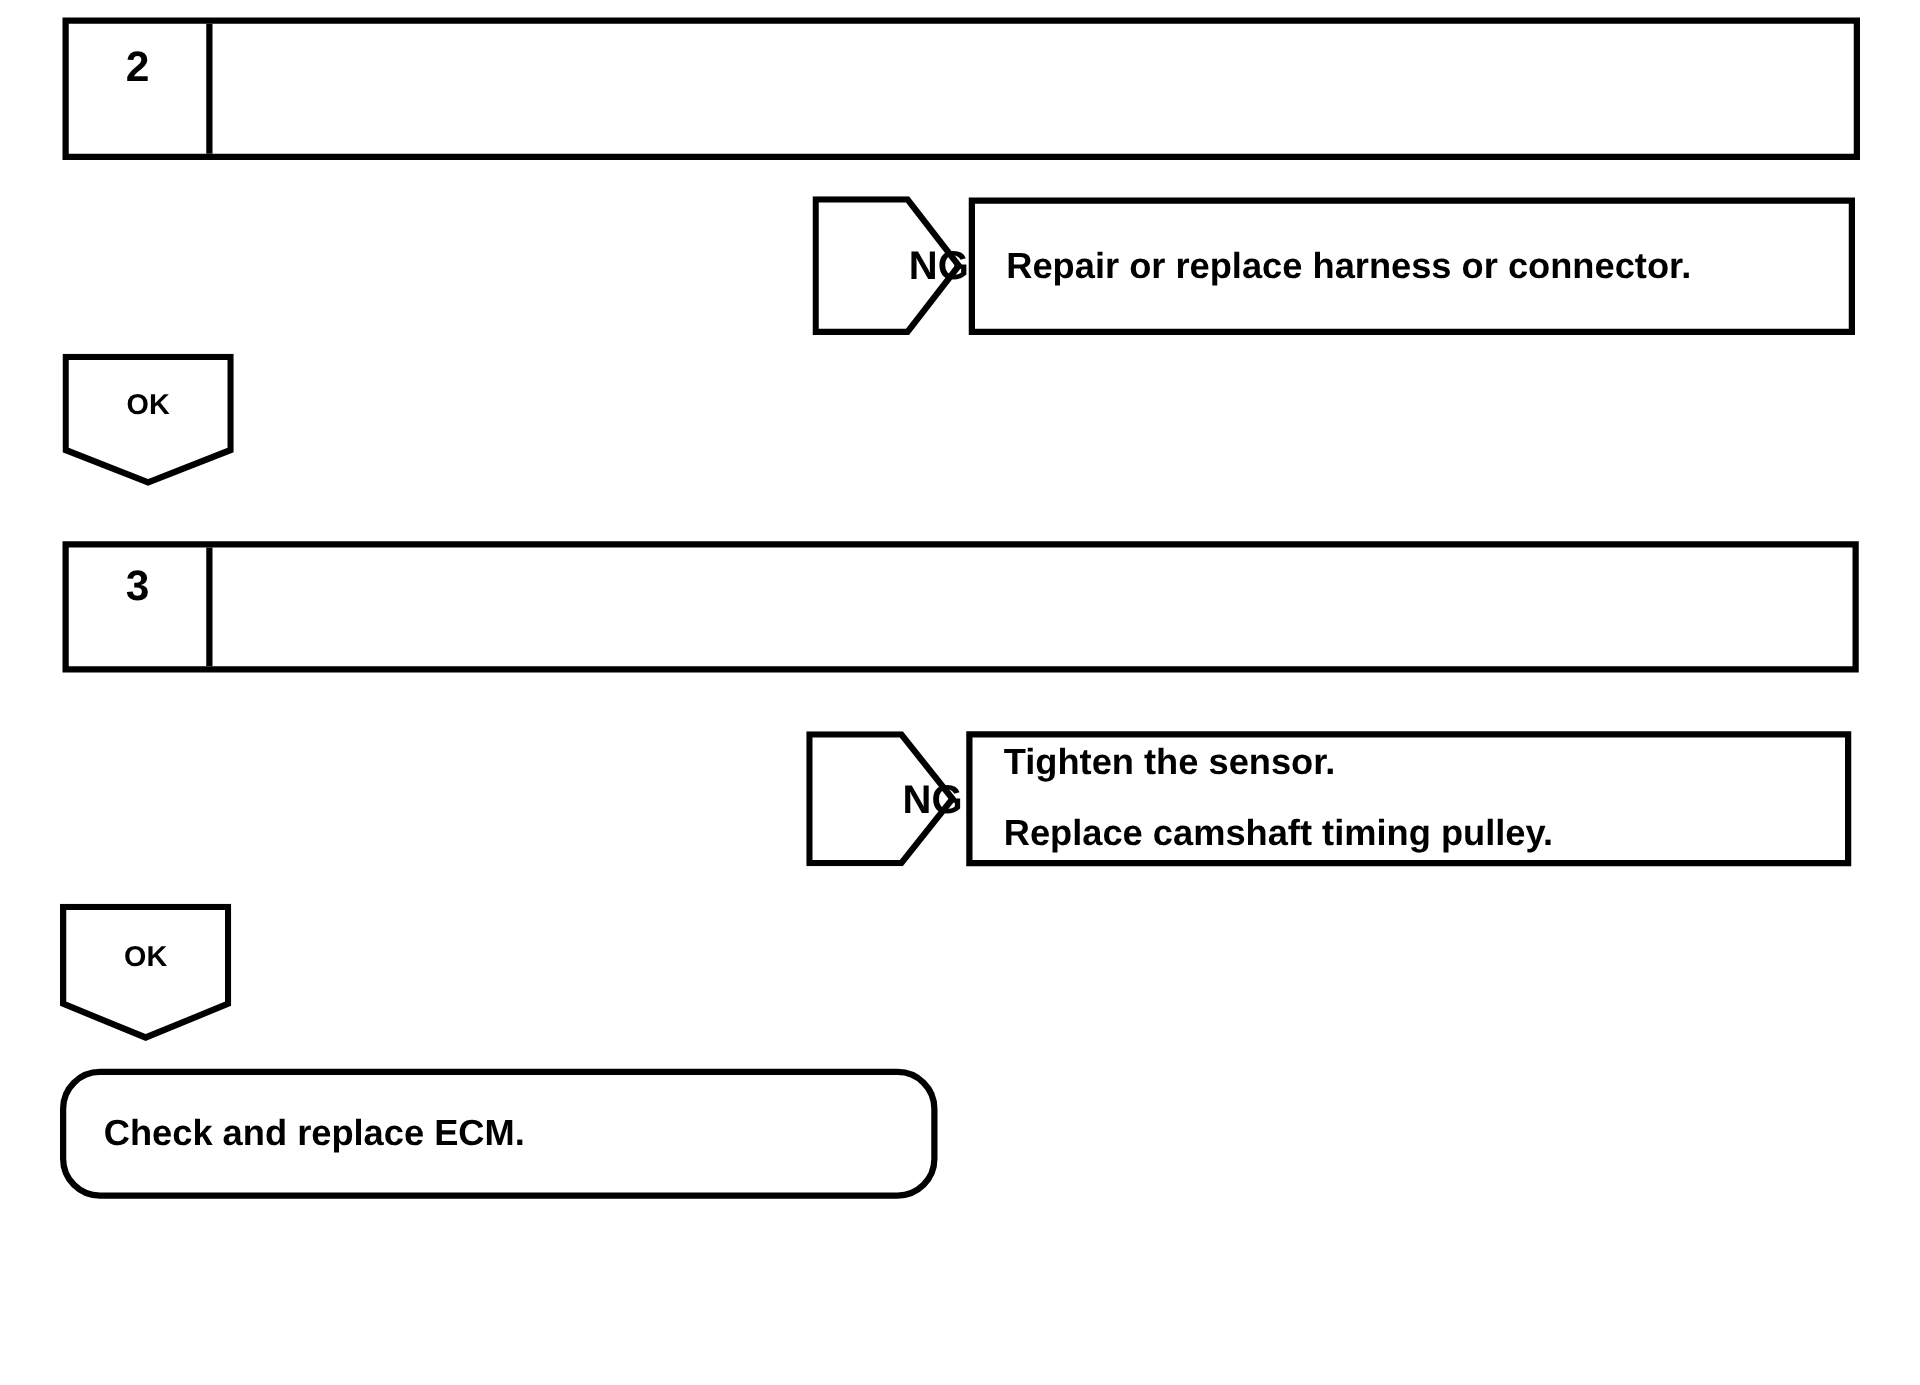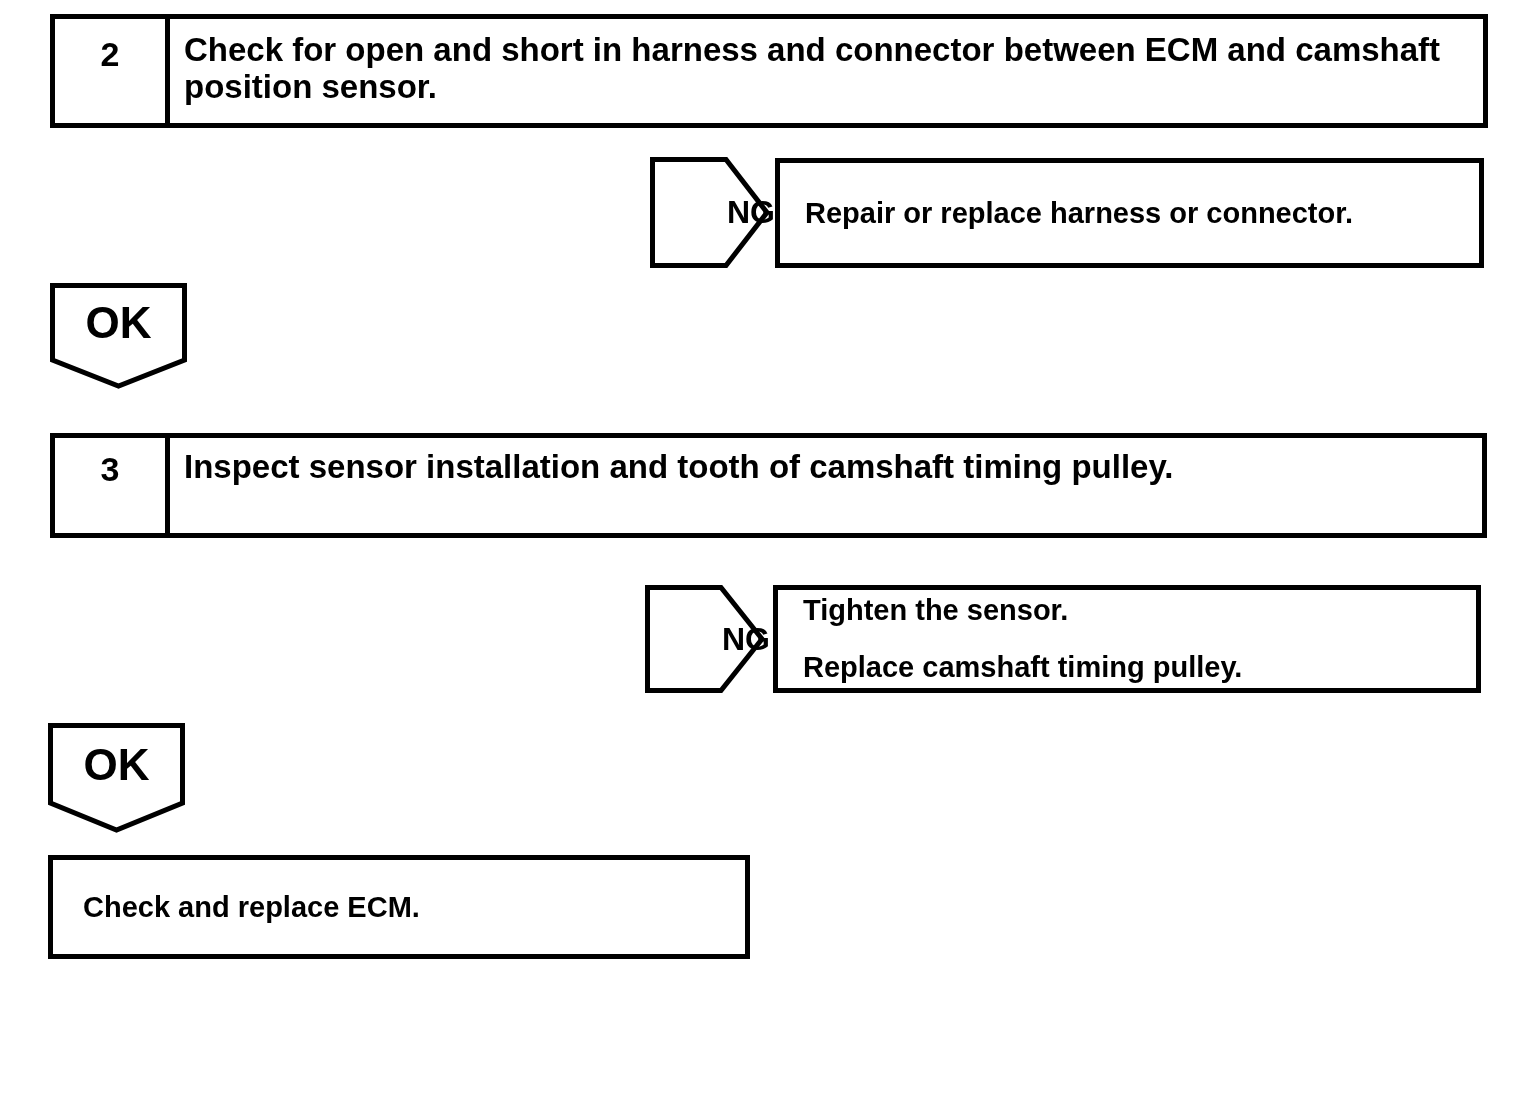--- a/index.html
+++ b/index.html
@@ -78,31 +78,30 @@
     position: absolute;
     left: 0;
     top: 0;
     width: 100%;
     height: 100%;
     display: flex;
     align-items: center;
     justify-content: center;
     padding-bottom: 26px;
     box-sizing: border-box;
-    font-size: 44px;
+    font-size: 23px;
   }
 </style>
 </head>
 <body>
 
 <div class="canvas">
 
   <div class="rect step" style="left:50px; top:14px; width:1438px; height:114px;">
     <div class="numcell">2</div>
-    <div class="instr">Check for open and short in harness and connector between ECM and camshaft position sensor.</div>
   </div>
 
   <div class="shape-wrap" style="left:650px; top:157px; width:120px; height:111px;">
     <svg viewBox="0 0 120 111" preserveAspectRatio="none">
       <polygon points="2.5,2.5 76,2.5 117,55.5 76,108.5 2.5,108.5" fill="#ffffff" stroke="#000000" stroke-width="5"></polygon>
     </svg>
     <div class="nglabel">NG</div>
   </div>
 
   <div class="rect result" style="left:775px; top:158px; width:709px; height:110px;">
@@ -111,21 +110,20 @@
 
   <div class="shape-wrap" style="left:50px; top:283px; width:137px; height:106px;">
     <svg viewBox="0 0 137 106" preserveAspectRatio="none">
       <polygon points="2.5,2.5 134.5,2.5 134.5,77 68.5,103 2.5,77" fill="#ffffff" stroke="#000000" stroke-width="5"></polygon>
     </svg>
     <div class="oklabel">OK</div>
   </div>
 
   <div class="rect step" style="left:50px; top:433px; width:1437px; height:105px;">
     <div class="numcell" style="padding-top:12px;">3</div>
-    <div class="instr" style="padding-top:10px;">Inspect sensor installation and tooth of camshaft timing pulley.</div>
   </div>
 
   <div class="shape-wrap" style="left:645px; top:585px; width:120px; height:108px;">
     <svg viewBox="0 0 120 108" preserveAspectRatio="none">
       <polygon points="2.5,2.5 76,2.5 117,54 76,105.5 2.5,105.5" fill="#ffffff" stroke="#000000" stroke-width="5"></polygon>
     </svg>
     <div class="nglabel">NG</div>
   </div>
 
   <div class="rect result" style="left:773px; top:585px; width:708px; height:108px;gap:20px;">
@@ -133,17 +131,17 @@
     <div>Replace camshaft timing pulley.</div>
   </div>
 
   <div class="shape-wrap" style="left:48px; top:723px; width:137px; height:110px;">
     <svg viewBox="0 0 137 110" preserveAspectRatio="none">
       <polygon points="2.5,2.5 134.5,2.5 134.5,80 68.5,107 2.5,80" fill="#ffffff" stroke="#000000" stroke-width="5"></polygon>
     </svg>
     <div class="oklabel">OK</div>
   </div>
 
-  <div class="rect result" style="left:48px; top:855px; width:702px; height:104px; padding-left:30px;">
+  <div class="rect result" style="left:48px; top:855px; width:702px; height:104px; padding-left:30px;border-radius:32px;">
     <div>Check and replace ECM.</div>
   </div>
 
 </div>
 
 </body></html>

